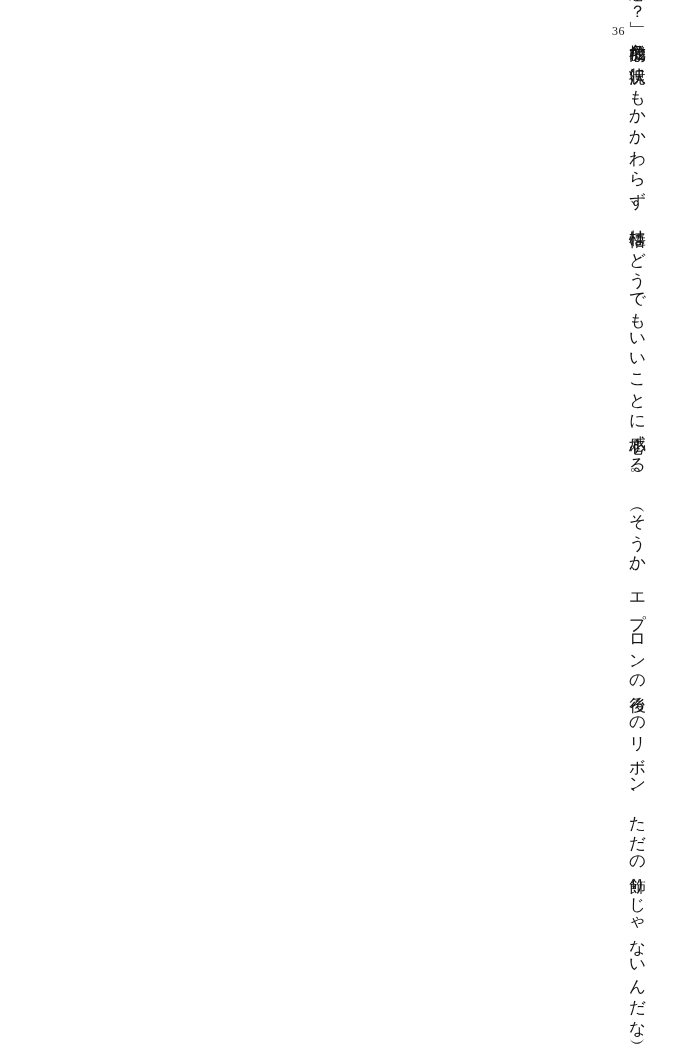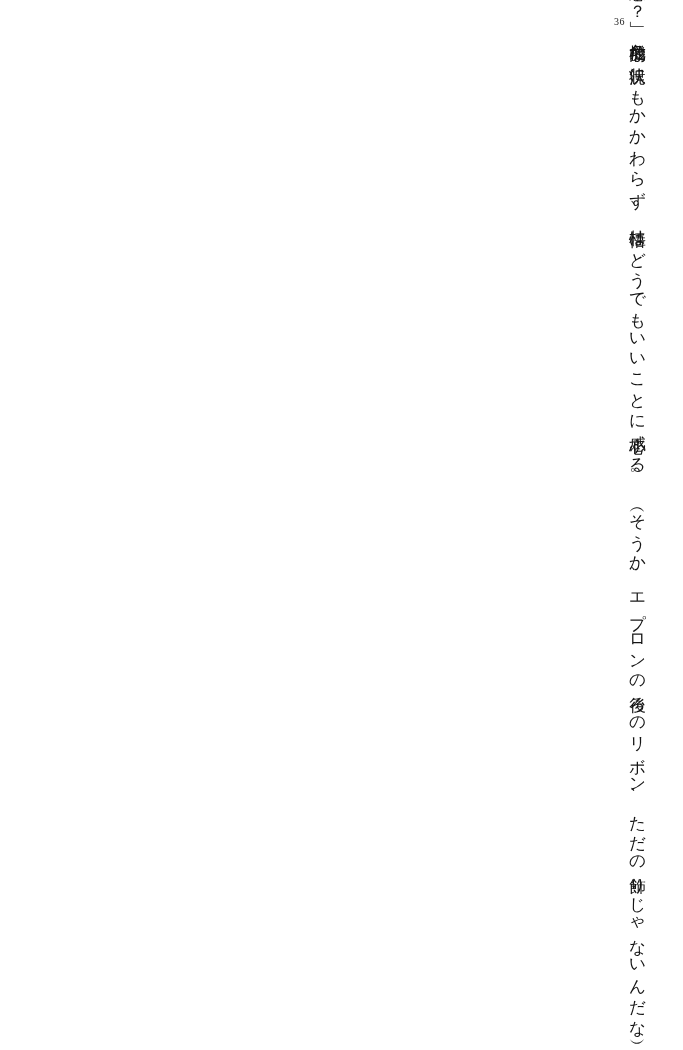--- a/index.html
+++ b/index.html
@@ -16,23 +16,23 @@
   }
   .page {
     position: relative;
     width: 683px;
     height: 1050px;
     background: #ffffff;
     box-sizing: border-box;
   }
   .page-number {
     position: absolute;
-    top: 16px;
+    top: 24px;
     right: 58px;
-    font-size: 10px;
+    font-size: 12px;
     letter-spacing: 0.5px;
     color: #1a1a1a;
     font-family: "Liberation Serif", "DejaVu Serif", serif;
   }
   .text-body {
     position: absolute;
     top: 80px;
     right: 32px;
     bottom: 20px;
     left: 32px;

